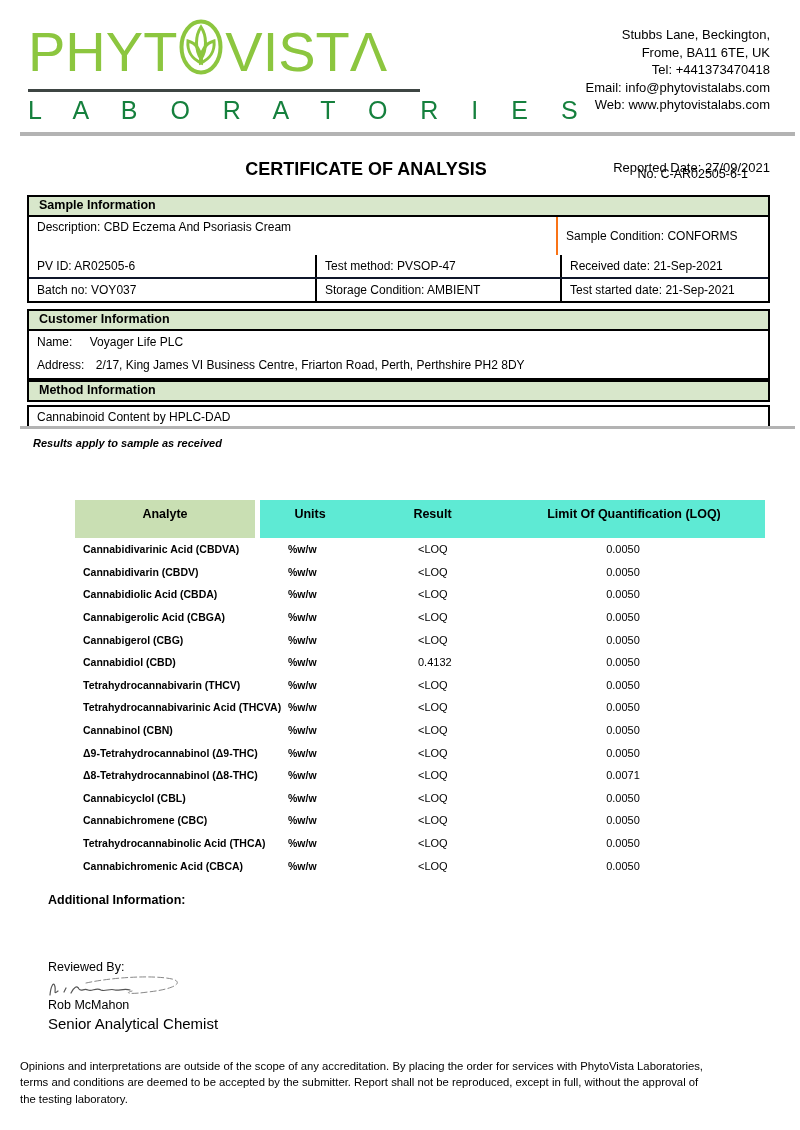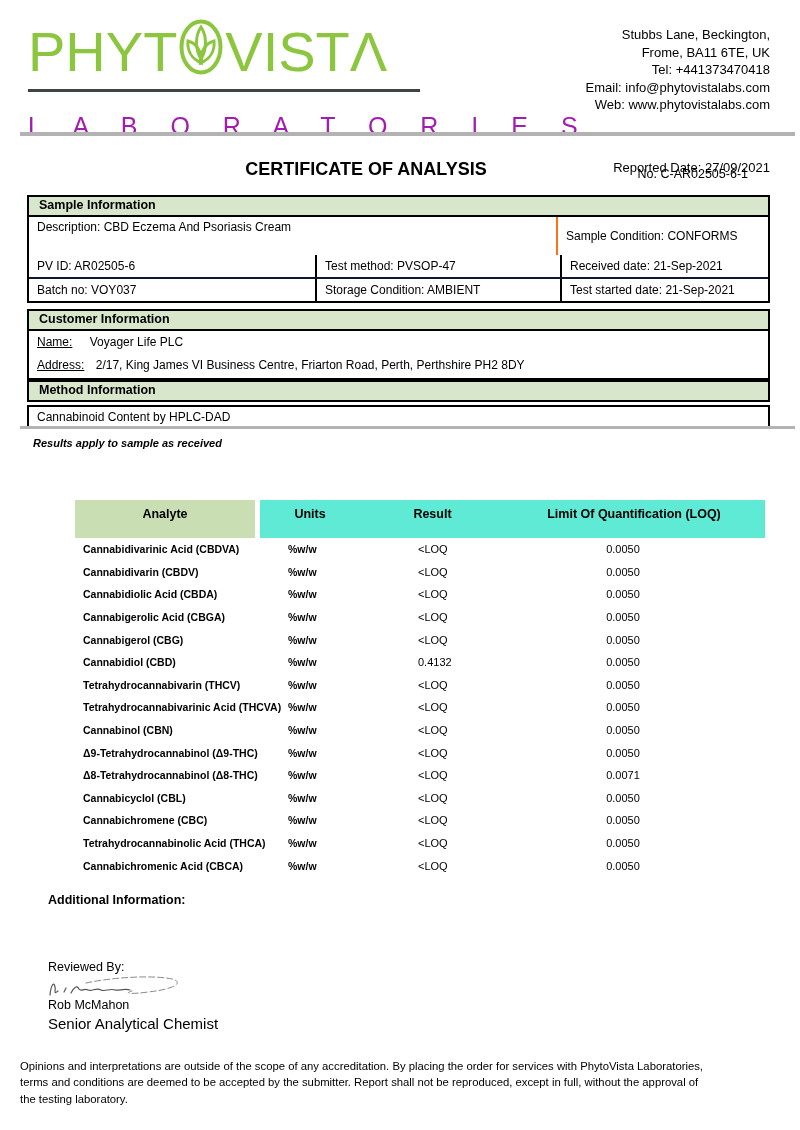--- a/index.html
+++ b/index.html
@@ -5,21 +5,21 @@
   html,body{margin:0;padding:0;background:#e8e8e8;}
   .page{position:relative;width:800px;height:1130px;background:#ffffff;margin:0 auto;
         font-family:"Liberation Sans", sans-serif;color:#000;overflow:hidden;}
 
   
   .logo{position:absolute;left:28px;top:18px;width:396px;}
   .logo-line1{display:flex;align-items:center;color:#8cc63f;font-size:56px;line-height:1;
               font-weight:400;letter-spacing:0px;}
   .logo-leaf{margin:0 1px;}
   .logo-rule{border-top:3px solid #3e4543;margin-top:4px;width:392px;}
-  .logo-line2{color:#a21caf;font-size:25px;letter-spacing:13px;margin-top:20px;white-space:nowrap;}
+  .logo-line2{color:#15803d;font-size:25px;letter-spacing:13px;margin-top:4px;white-space:nowrap;}
   .contact{position:absolute;right:30px;top:26px;text-align:right;font-size:13px;line-height:17.5px;}
   .rule{position:absolute;left:20px;width:775px;background:#b3b3b3;}
   .rule1{top:132px;height:4px;}
   .rule2{top:426px;height:3px;}
 
   
   .doc-title{position:absolute;left:180px;top:159px;width:372px;text-align:center;
              font-size:18px;font-weight:bold;}
   .reported-date{position:absolute;right:30px;top:160px;font-size:13px;}
   .report-no{position:absolute;right:52px;top:167px;font-size:12.5px;}
@@ -35,21 +35,21 @@
   .grid-row{display:flex;height:22px;align-items:center;}
   .grid-row + .grid-row{border-top:2px solid #0f172a;}
   .gc1{width:278px;padding-left:8px;}
   .gc2{width:235px;border-left:2px solid #000;padding-left:8px;height:100%;display:flex;align-items:center;}
   .gc3{flex:1;border-left:2px solid #000;padding-left:8px;height:100%;display:flex;align-items:center;}
   .spacer6{height:6px;}
   .spacer3{height:3px;}
   .cust-box{border:2px solid #000;border-top:none;padding:3px 8px 6px 8px;}
   .cust-name{margin-top:1px;}
   .cust-addr{margin-top:9px;}
-  .lbl{display:inline-block;text-decoration:underline;}
+  .lbl{display:inline-block;}
   .cust-name .val{margin-left:14px;}
   .cust-addr .val{margin-left:8px;}
   .method-box{border:2px solid #000;padding:3px 8px;}
 
   .results-note{position:absolute;left:33px;top:437px;font-size:11px;font-weight:bold;font-style:italic;}
 
   
   .rtable{position:absolute;left:75px;top:500px;width:690px;}
   .rhead{display:flex;height:38px;font-weight:bold;font-size:12.5px;}
   .rhead .ha{width:180px;background:#c9dfb3;text-align:center;padding-top:7px;box-sizing:border-box;}

